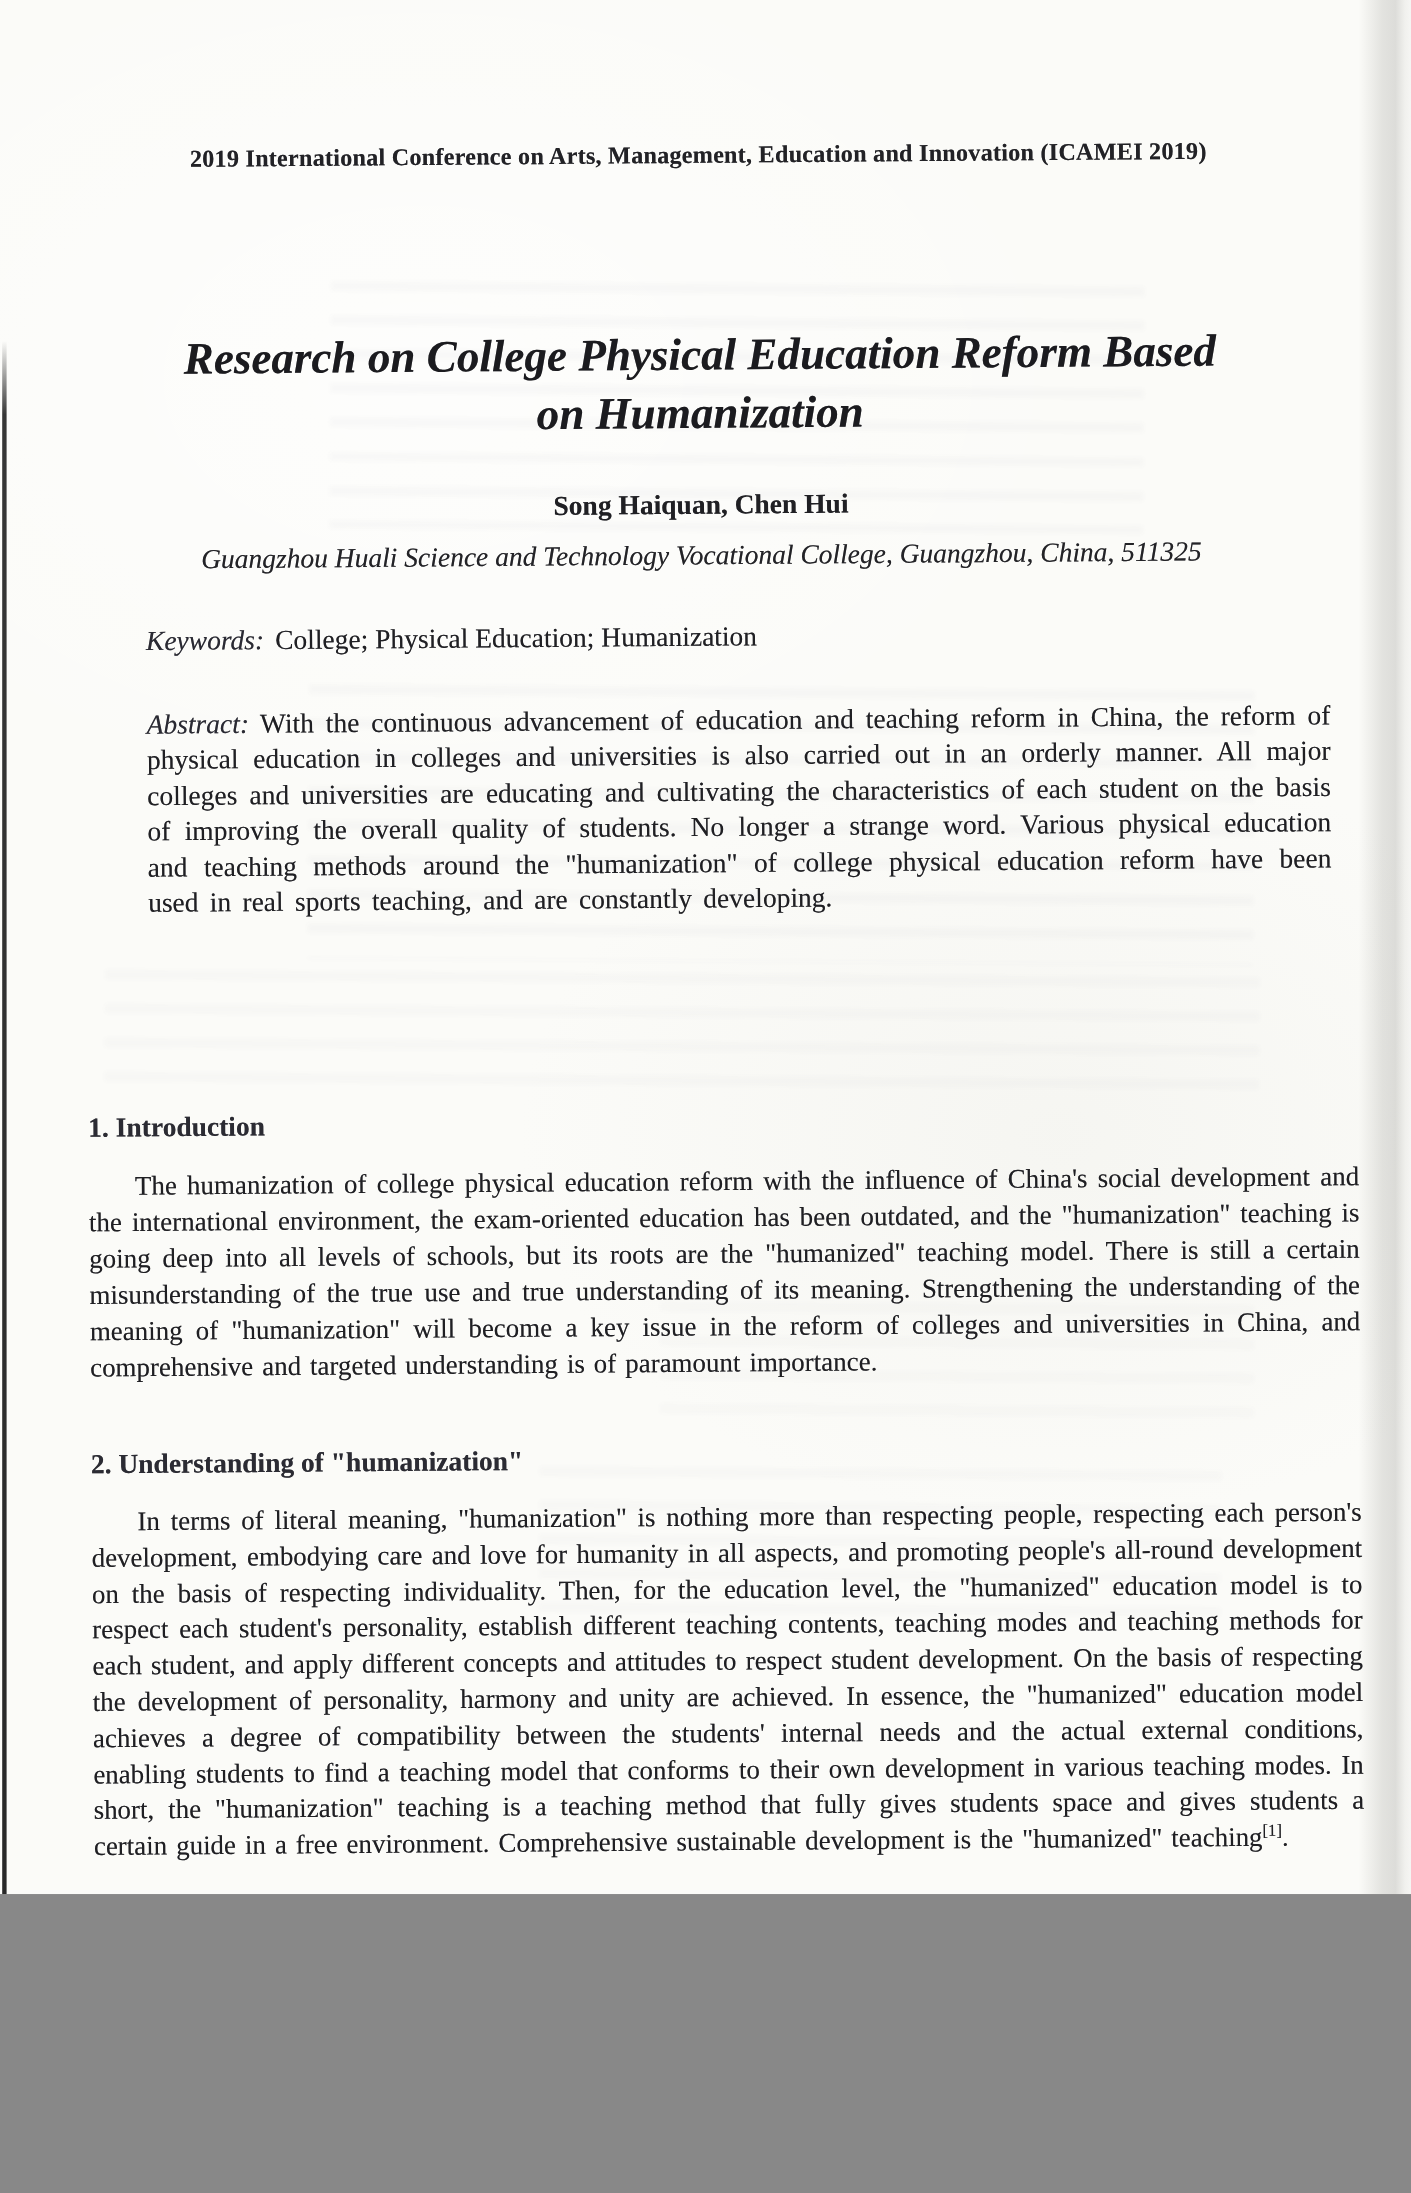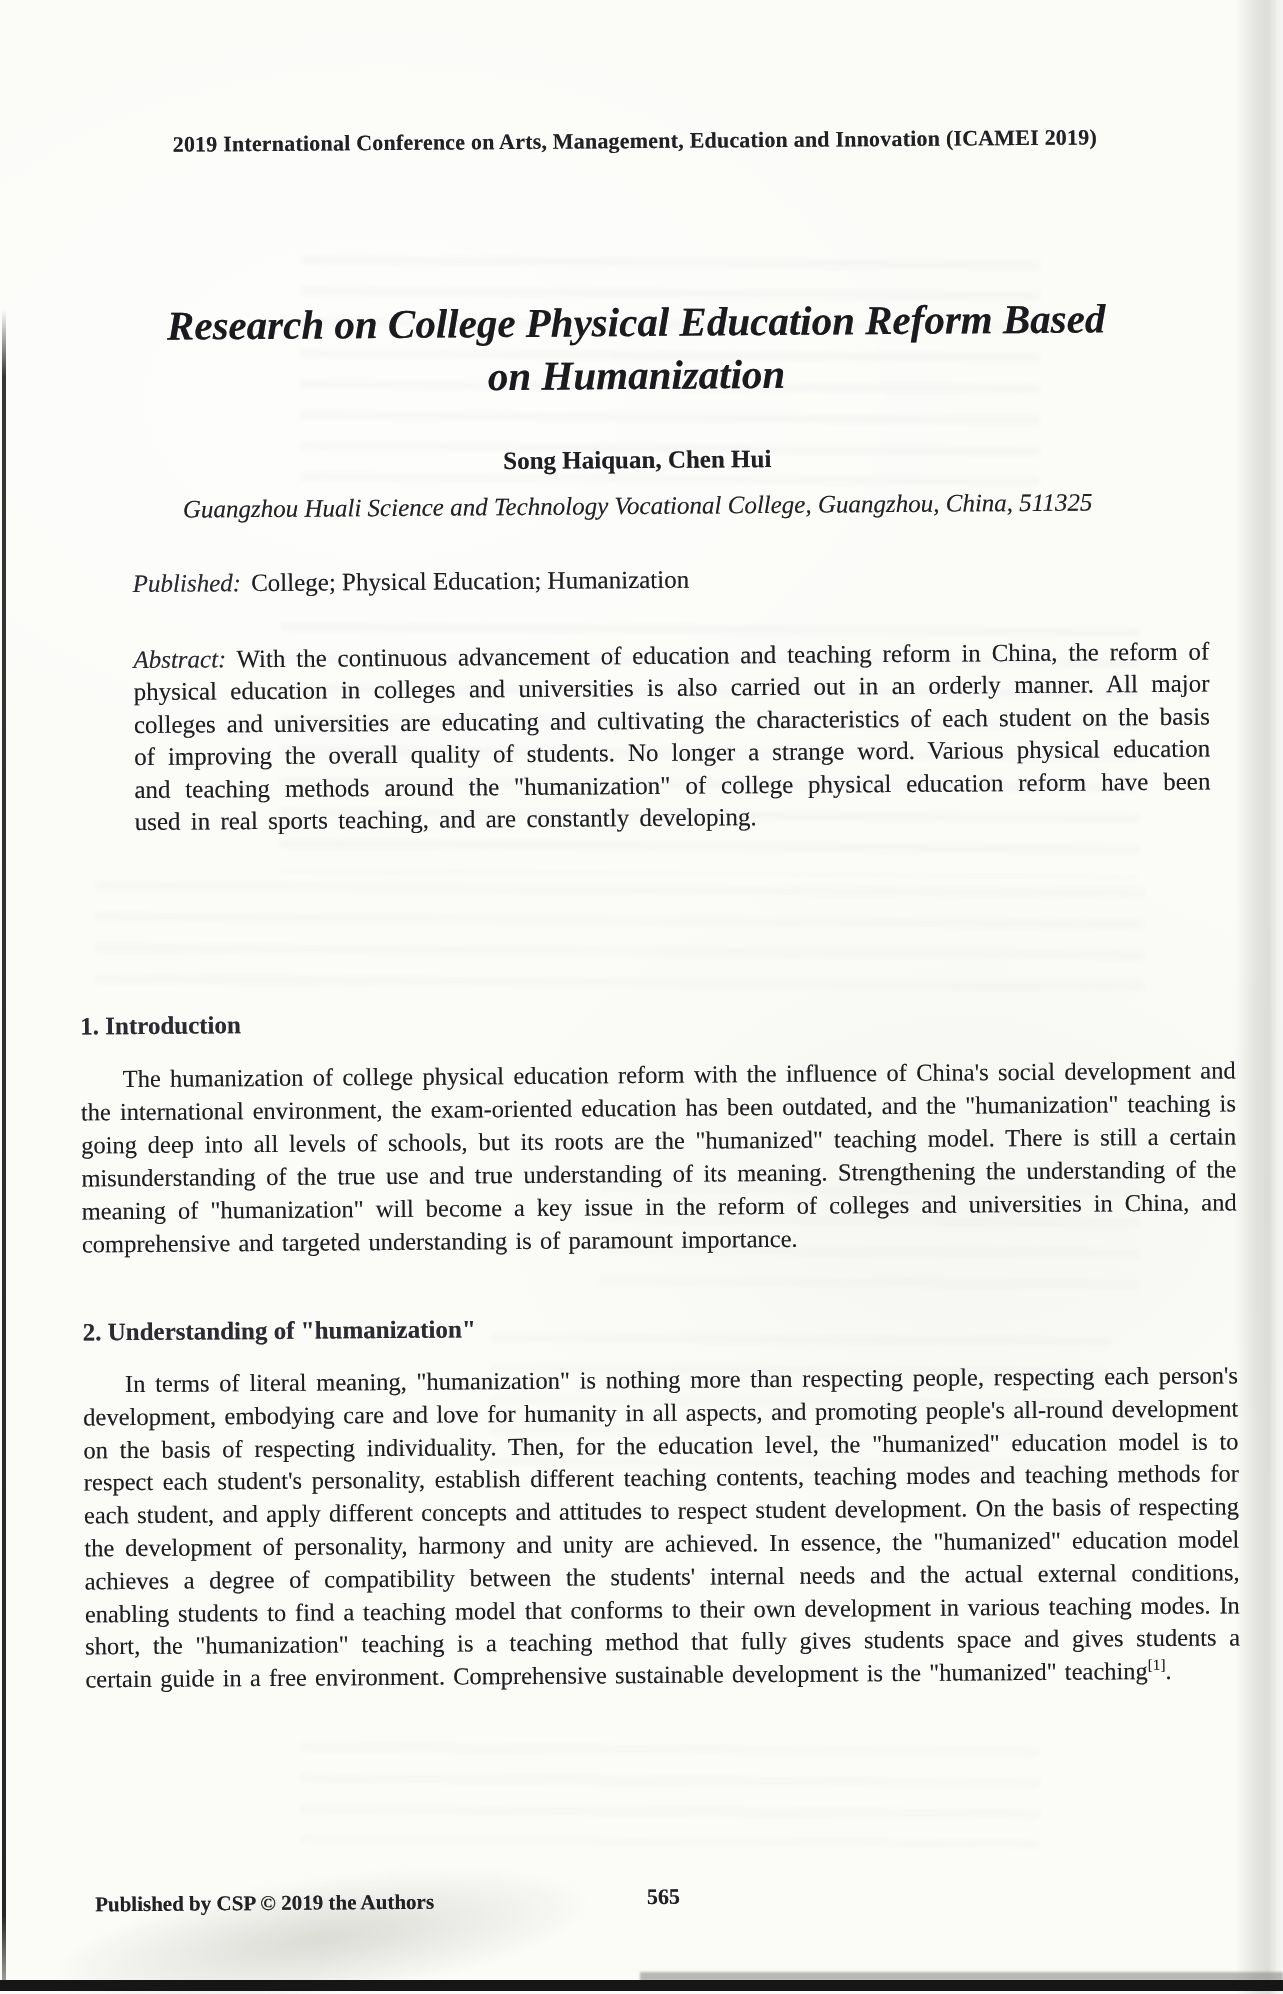--- a/index.html
+++ b/index.html
@@ -1,19 +1,19 @@
 <!DOCTYPE html>
 <html><head>
 <meta charset="utf-8">
 <title>Scanned Paper Page</title>
 <style>
   html,body{margin:0;padding:0;background:#888;}
   .page{
     position:relative;
-    width:1283px;height:1994px;
+    width:1283px;height:1722px;
     margin:0 auto;
     background:
       radial-gradient(ellipse 900px 600px at 30% 20%, rgba(255,255,255,0.6), rgba(255,255,255,0) 70%),
       radial-gradient(ellipse 700px 500px at 75% 60%, rgba(240,240,235,0.5), rgba(255,255,255,0) 70%),
       #fbfbf8;
     overflow:hidden;
     font-family:"Liberation Serif","DejaVu Serif",serif;
     color:#1f1f22;
   }
   
@@ -138,21 +138,21 @@
     <h1 class="title">
       <span>Research on College Physical Education Reform Based</span>
       <span>on Humanization</span>
     </h1>
 
     <div class="authors">Song Haiquan, Chen Hui</div>
 
     <div class="affiliation">Guangzhou Huali Science and Technology Vocational College, Guangzhou, China, 511325</div>
 
     <div class="keywords">
-      <span class="ital lbl">Published:</span><span>College; Physical Education; Humanization</span>
+      <span class="ital lbl">Keywords:</span><span>College; Physical Education; Humanization</span>
     </div>
 
     <p class="abstract">
       <span class="ital lbl">Abstract:</span><span>With the continuous advancement of education and teaching reform in China, the reform of physical education in colleges and universities is also carried out in an orderly manner. All major colleges and universities are educating and cultivating the characteristics of each student on the basis of improving the overall quality of students. No longer a strange word. Various physical education and teaching methods around the "humanization" of college physical education reform have been used in real sports teaching, and are constantly developing.</span>
     </p>
 
     <h2 class="sec-heading h-intro">1. Introduction</h2>
 
     <p class="body-par p1">The humanization of college physical education reform with the influence of China's social development and the international environment, the exam-oriented education has been outdated, and the "humanization" teaching is going deep into all levels of schools, but its roots are the "humanized" teaching model. There is still a certain misunderstanding of the true use and true understanding of its meaning. Strengthening the understanding of the meaning of "humanization" will become a key issue in the reform of colleges and universities in China, and comprehensive and targeted understanding is of paramount importance.</p>
 

